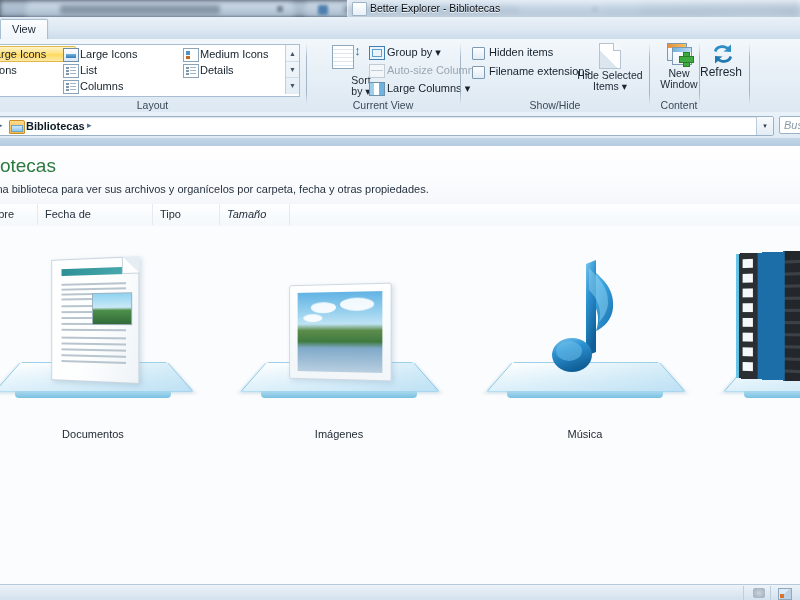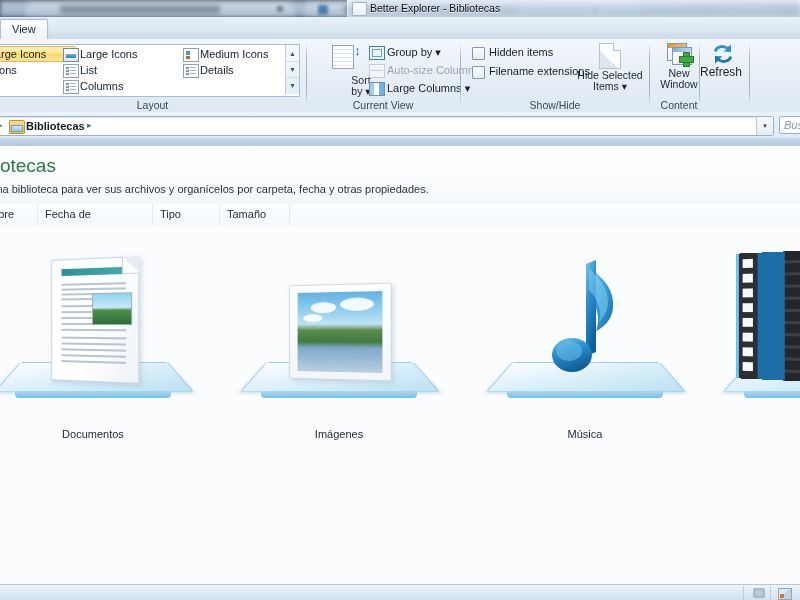--- a/index.html
+++ b/index.html
@@ -529,21 +529,21 @@
       <div class="col" style="left:-32px;width:70px;">
         
         <span>Nombre</span>
       </div>
       <div class="col" style="left:38px;width:115px;">
         <span>Fecha de modificación</span>
       </div>
       <div class="col" style="left:153px;width:67px;">
         <span>Tipo</span>
       </div>
-      <div class="col" style="left:220px;width:70px;">
+      <div class="col" style="left:220px;width:70px;font-style:italic;">
         <span>Tamaño</span>
       </div>
       <div class="col" style="left:290px;width:510px;border-right:none;"></div>
     </div>
 
     <div class="filelist">
 
       <div class="fitem" style="left:-12px;">
         <div class="iconbox">
           <div class="ped">

